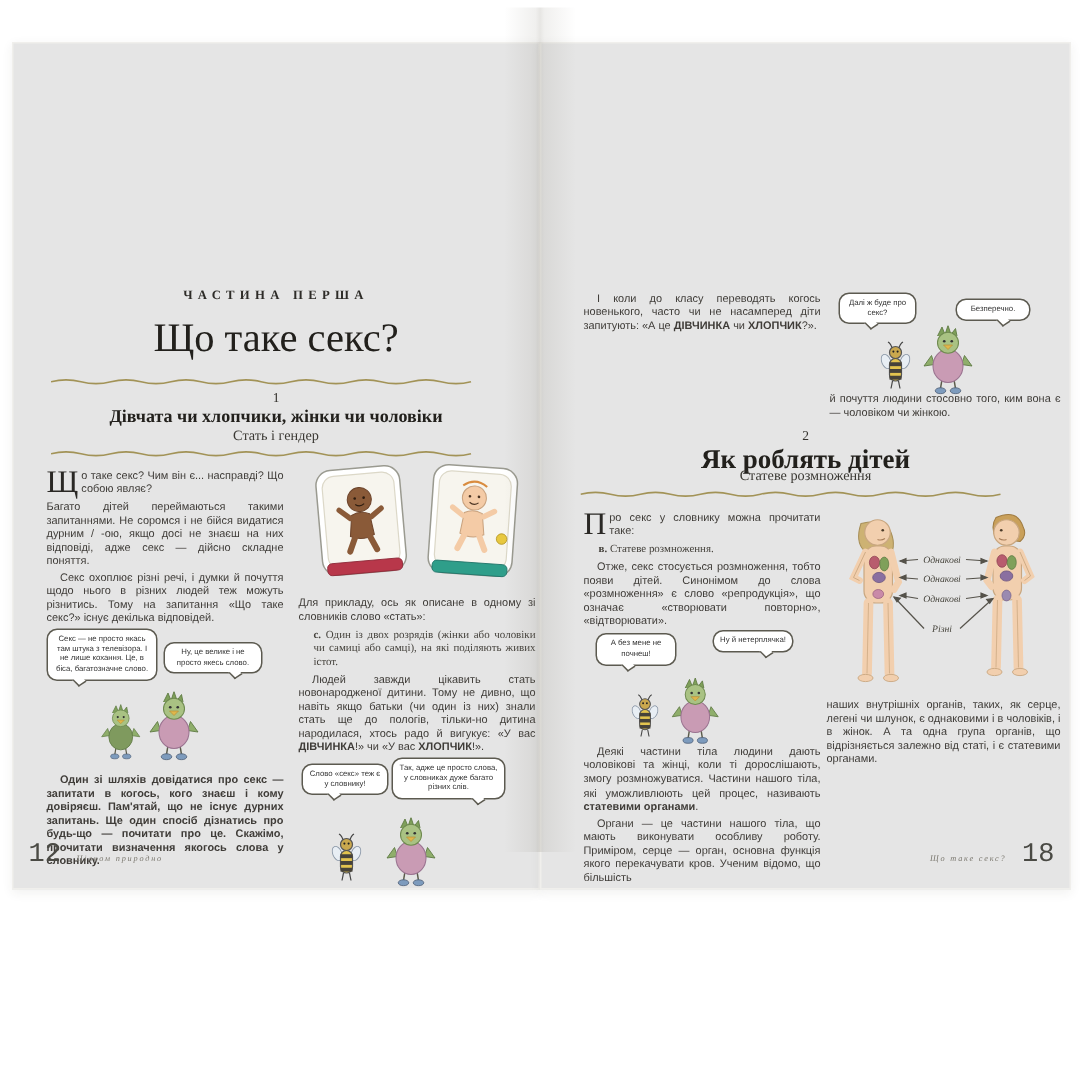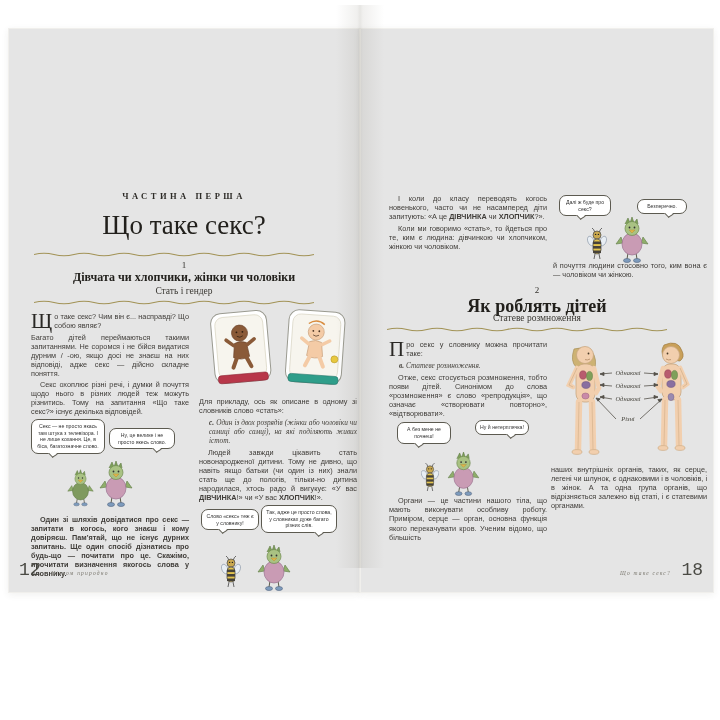--- a/index.html
+++ b/index.html
@@ -17,21 +17,21 @@
               letter-spacing:3.5px;color:#2e2c28;}
   .big-title{font-family:"Liberation Serif",serif;font-size:27px;color:#22201c;}
   .sec-num{font-family:"Liberation Serif",serif;font-size:9px;color:#33312c;}
   .sec-title{font-family:"Liberation Serif",serif;font-size:12px;font-weight:bold;color:#22201c;}
   .sec-sub{font-family:Liberation Serif, serif;font-size:9.5px;color:#3a3833;}
   .col{position:absolute;}
   .col p{margin:0 0 2.5px;font-size:7.3px;line-height:1.24;text-align:justify;}
   .col p.ind{text-indent:9px;}
   .dropcap{float:left;font-family:"Liberation Serif",serif;font-size:21px;line-height:17px;
            padding:1px 2px 0 0;color:#2a2825;}
-  .def{font-family:"Liberation Serif",serif;font-style:italic;margin:1px 0 3px 10px !important;
+  .def{font-family:"Liberation Serif",serif;margin:1px 0 3px 10px !important;
        text-align:left;color:#45423c;}
   .b{font-weight:bold;}
   .illus{position:relative;}
   .bubble{position:absolute;background:#fff;border:1px solid #5c5a50;border-radius:7px;
           padding:3px 4px;font-size:5.2px;line-height:1.28;text-align:center;color:#333;z-index:2;}
   .bubble:after{content:'';position:absolute;bottom:-4px;left:18px;width:5px;height:5px;background:#fff;
           border-right:1px solid #5c5a50;border-bottom:1px solid #5c5a50;transform:rotate(45deg) skew(-12deg);}
   .bubble.tail-right:after{left:auto;right:14px;}
   .footer{position:absolute;top:531px;left:0;width:100%;}
   .pg-num{font-family:Liberation Mono, monospace;font-size:18px;color:#4a4a44;}
@@ -178,21 +178,20 @@
     <div class="footer">
       <span class="pg-num" style="margin-left:10px;">12</span>
       <span class="run-title" style="margin-left:6px;">Цілком природно</span>
     </div>
   </div>
 
   <div class="page right">
 
     <div class="col" style="left:28px;top:165px;width:158px;">
       <p class="ind"><span>І коли до класу переводять когось новенького, часто чи не насамперед діти запитують: «А це </span><span class="b">ДІВЧИНКА</span><span> чи </span><span class="b">ХЛОПЧИК</span><span>?».</span></p>
-      <p class="ind">Коли ми говоримо «стать», то йдеться про те, ким є людина: дівчинкою чи хлопчиком, жінкою чи чоловіком.</p>
     </div>
 
     <div class="col" style="left:192px;top:158px;width:154px;">
       <div class="illus" style="height:74px;">
         <div class="bubble" style="left:6px;top:8px;width:42px;">Далі ж буде про секс?</div>
         <div class="bubble tail-right" style="left:84px;top:12px;width:40px;">Безперечно.</div>
         <svg class="abs" style="left:34px;top:40px;" width="20" height="34" viewBox="0 0 20 34">
           <path d="M8 6 Q7 2 5 1 M12 6 Q13 2 15 1" stroke="#444" fill="none" stroke-width=".8"></path>
           <circle cx="10" cy="8" r="4" fill="#caa84e" stroke="#555" stroke-width=".8"></circle>
           <circle cx="8.6" cy="7.4" r=".7" fill="#222"></circle>
@@ -263,20 +262,21 @@
           <path d="M28 20 L33 27 L26 26 Z" fill="#8fae6b" stroke="#5f7a44" stroke-width=".6"></path>
           <ellipse cx="17" cy="27" rx="10" ry="11" fill="#c99bb4" stroke="#9a7390" stroke-width=".7"></ellipse>
           <path d="M10 7 L13 1 L15 6 L17 0 L19 6 L22 2 L23 7" fill="#7fa05a" stroke="#5f7a44" stroke-width=".6"></path>
           <circle cx="17" cy="11.5" r="7" fill="#a9c283" stroke="#6f8a50" stroke-width=".7"></circle>
           <circle cx="14.5" cy="10.5" r=".9" fill="#333"></circle>
             <circle cx="19.5" cy="10.5" r=".9" fill="#333"></circle>
           <path d="M14 13 L17 16 L20 13 Z" fill="#e0b64a" stroke="#b5913a" stroke-width=".5"></path>
         </svg>
       </div>
 
+      <p class="ind"><span>Деякі частини тіла людини дають чоловікові та жінці, коли ті дорослішають, змогу розмножуватися. Частини нашого тіла, які уможливлюють цей процес, називають </span><span class="b">статевими органами</span><span>.</span></p>
       <p class="ind">Органи — це частини нашого тіла, що мають виконувати особливу роботу. Приміром, серце — орган, основна функція якого перекачувати кров. Ученим відомо, що більшість</p>
     </div>
 
     <div class="col" style="left:190px;top:304px;width:156px;">
       <svg width="150" height="128" viewBox="0 0 150 128" style="margin:0 auto 4px;">
 
         <path d="M20 16 q-4 12 2 18 q-3 6 4 8 l12 -2 q6 -8 2 -18 q-4 -10 -20 -6 Z" fill="#cdb273" stroke="#a8905a" stroke-width=".7"></path>
         <circle cx="31" cy="22" r="8.5" fill="#f2cfae" stroke="#c9a780" stroke-width=".8"></circle>
         <circle cx="34.5" cy="20.5" r=".9" fill="#4a3a28"></circle>
         <path d="M36 26 q-2.5 1.6 -5 .6" fill="none" stroke="#a97f5a" stroke-width=".7"></path>

